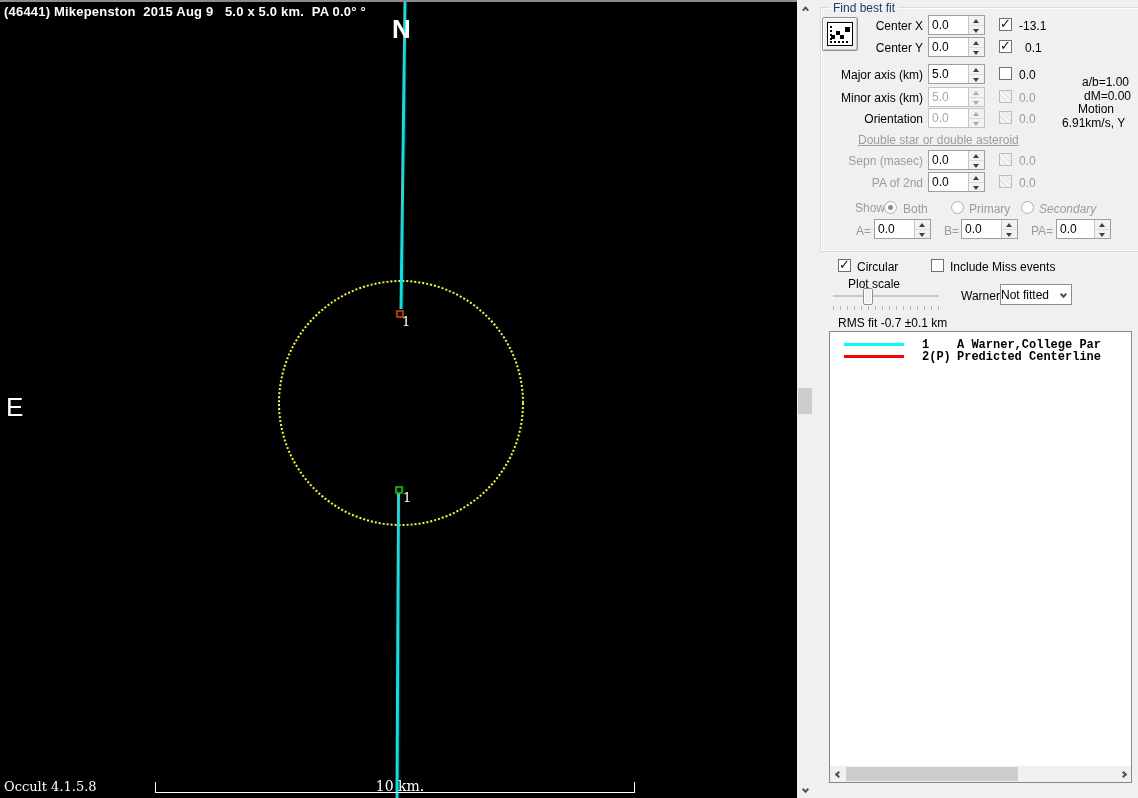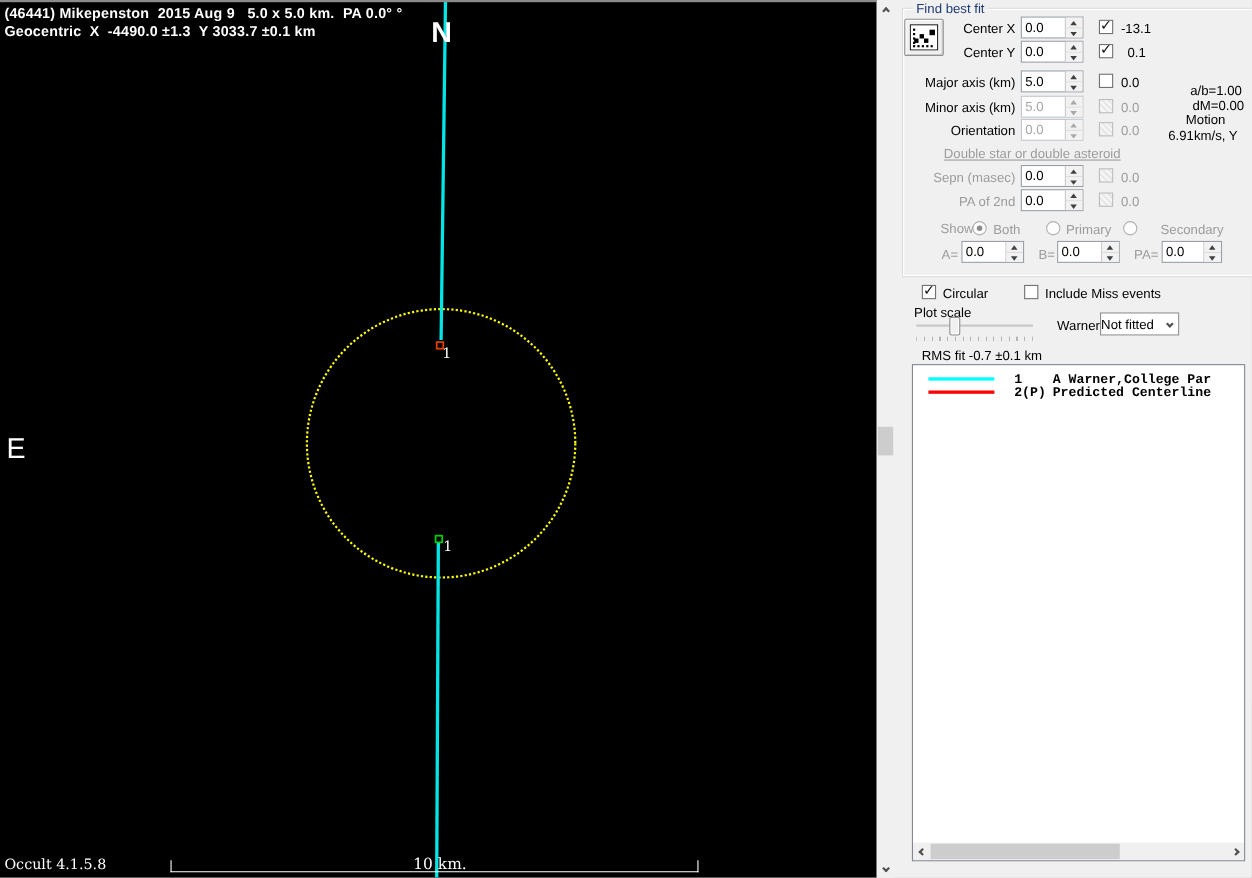--- a/index.html
+++ b/index.html
@@ -119,21 +119,20 @@
       <rect x="397" y="311" width="6" height="6" fill="none" stroke-width="1.6" stroke="#e04000"></rect>
 
       <rect x="396" y="487" width="6" height="6" fill="none" stroke-width="1.6" stroke="#00cc00"></rect>
 
       <line x1="155" y1="792.5" x2="635" y2="792.5" stroke="#ffffff" stroke-width="1"></line>
       <line x1="155.5" y1="782" x2="155.5" y2="793" stroke="#ffffff" stroke-width="1"></line>
       <line x1="634.5" y1="782" x2="634.5" y2="793" stroke="#ffffff" stroke-width="1"></line>
     </svg>
 
     <div class="ptitle" id="ptitle1">(46441) Mikepenston  2015 Aug 9   5.0 x 5.0 km.  PA 0.0° °</div>
-    <div class="ptitle" id="ptitle2">Geocentric  X  -4490.0 ±1.3  Y 3033.7 ±0.1 km</div>
     <div id="north-label">N</div>
     <div id="east-label">E</div>
     <div class="chord-num" id="chord-num-top">1</div>
     <div class="chord-num" id="chord-num-bot">1</div>
     <div id="scale-text">10 km.</div>
     <div id="version-text">Occult 4.1.5.8</div>
   </div>
 
   <div id="vscroll">
     <div class="arrow" style="top:0">
@@ -252,21 +251,21 @@
     </div>
     <span class="cb disabled" style="left:186px; top:175px;"></span>
     <div class="lbl gray" style="left:206px; top:176px;">0.0</div>
 
     <div class="lbl gray" style="left:42px; top:201px;">Show:</div>
     <span class="radio selected" style="left:71px; top:201px;"></span>
     <div class="lbl gray" style="left:90px; top:202px;">Both</div>
     <span class="radio" style="left:138px; top:201px;"></span>
     <div class="lbl gray" style="left:156px; top:202px;">Primary</div>
     <span class="radio" style="left:208px; top:201px;"></span>
-    <div class="lbl gray" style="left:242px; top:202px;">Secondary</div>
+    <div class="lbl gray" style="left:226px; top:202px;font-style:italic;">Secondary</div>
 
     <div class="lbl gray" style="left:43px; top:224px;">A=</div>
     <div class="spin" style="left:61px; top:219px;">
       <span class="val">0.0</span>
       <span class="btns">
           <i class="u"></i>
           <i class="d"></i>
         </span>
     </div>
     <div class="lbl gray" style="left:131px; top:224px;">B=</div>
@@ -284,21 +283,21 @@
           <i class="u"></i>
           <i class="d"></i>
         </span>
     </div>
 
     <span class="cb checked" style="left:25px; top:259px;"></span>
     <div class="lbl" style="left:44px; top:260px;">Circular</div>
     <span class="cb" style="left:118px; top:259px;"></span>
     <div class="lbl" style="left:137px; top:260px;">Include Miss events</div>
 
-    <div class="lbl" style="left:18px; top:277px;">Plot scale</div>
+    <div class="lbl" style="left:35px; top:277px;">Plot scale</div>
     <div id="slider-track"></div>
     <div id="slider-thumb"></div>
     <div id="slider-ticks"></div>
 
     <div class="lbl" style="left:148px; top:289px;">Warner</div>
     <div id="quality-combo">
       <span class="val">Not fitted</span>
       <span class="dd">
           <span class="chev down"></span>
         </span>

